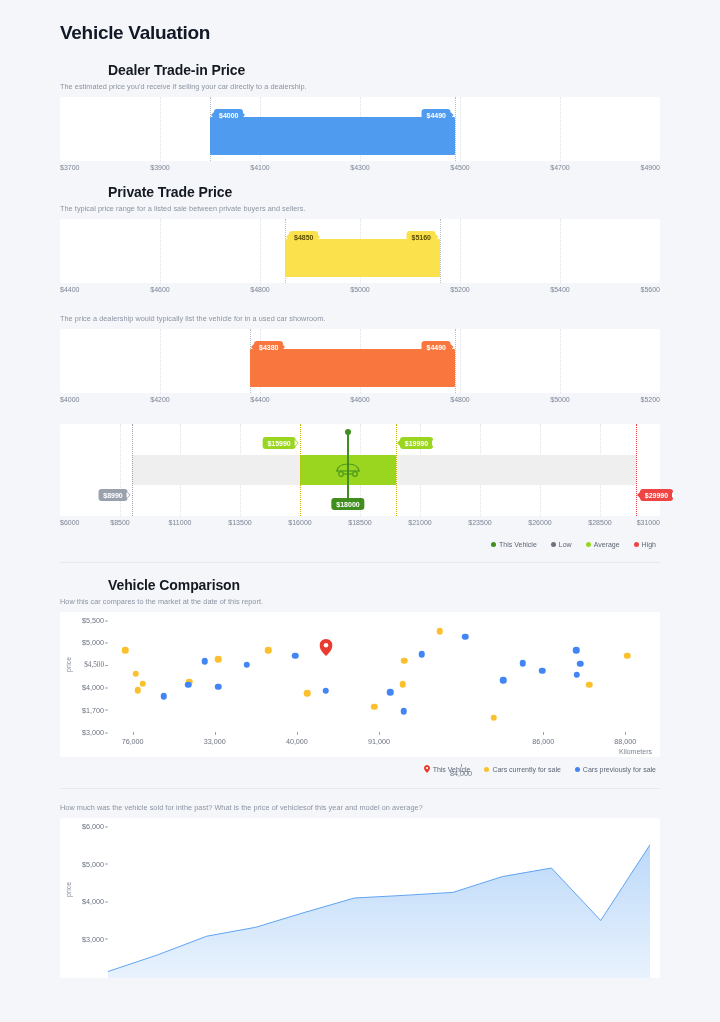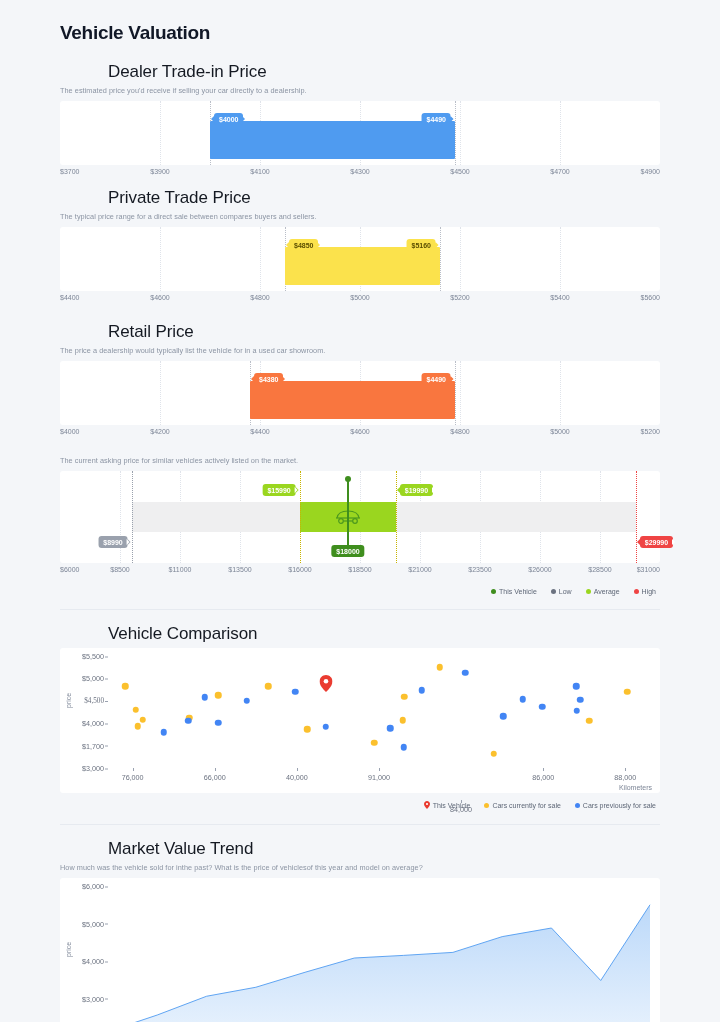--- a/index.html
+++ b/index.html
@@ -10,21 +10,21 @@
     -webkit-font-smoothing: antialiased;
   }
   body { padding: 0 0 0 0; overflow: hidden; }
   .page { width: 720px; min-height: 1022px; padding: 22px 60px 0 60px; }
 
   h1.page-title {
     font-size: 19px; font-weight: bold; color: #111827;
     letter-spacing: -0.3px; margin-bottom: 18px;
   }
   .section { margin-bottom: 6px; }
-  .sec-head { font-size: 17px; font-weight: normal; color: #141922; margin-bottom: 4px; letter-spacing: -0.1px; padding-left: 48px; }
+  .sec-head { font-size: 14px; font-weight: bold; color: #141922; margin-bottom: 4px; letter-spacing: -0.1px; padding-left: 48px; }
   .sec-sub  { font-size: 7.3px; color: #8b94a3; margin-bottom: 6px; letter-spacing: 0.05px; }
 
   
   .card {
     background: #ffffff; border-radius: 3px; position: relative;
     height: 64px; width: 100%;
   }
   .gridline {
     position: absolute; top: 0; bottom: 0; width: 1px;
     border-left: 1px dotted #dfe3ea;
@@ -133,21 +133,21 @@
         <div class="tick" style="left: 33.3333%;">$4100</div>
         <div class="tick" style="left: 50%;">$4300</div>
         <div class="tick" style="left: 66.6667%;">$4500</div>
         <div class="tick" style="left: 83.3333%;">$4700</div>
         <div class="tick last" style="left: 100%;">$4900</div>
       </div>
   </div>
 
   <div class="section" style="">
     <div class="sec-head">Private Trade Price</div>
-    <div class="sec-sub">The typical price range for a direct sale between compares buyers and sellers.</div>
+    <div class="sec-sub">The typical price range for a listed sale between private buyers and sellers.</div>
     <div class="card" id="card-private">
         <div class="gridline" style="left: 16.6667%;"></div>
         <div class="gridline" style="left: 33.3333%;"></div>
         <div class="gridline" style="left: 50%;"></div>
         <div class="gridline" style="left: 66.6667%;"></div>
         <div class="gridline" style="left: 83.3333%;"></div>
         <div class="edge-line" style="left: 37.5%;"></div>
         <div class="edge-line" style="left: 63.3333%;"></div>
         <div class="bar" style="left: 37.5%; width: 25.8333%; background: rgb(251, 226, 76);"></div>
         <div class="tag left" style="background: rgb(251, 226, 76); border-left-color: rgb(251, 226, 76); color: rgb(90, 78, 0); left: 37.5%; top: 12px; margin-left: 4px;">$4850<span style="position: absolute; top: 50%; margin-top: -3px; width: 0px; height: 0px; border-width: 3px; border-style: solid; border-color: transparent rgb(251, 226, 76) transparent transparent; border-image: initial; left: -6px;"></span></div>
@@ -158,21 +158,20 @@
         <div class="tick" style="left: 16.6667%;">$4600</div>
         <div class="tick" style="left: 33.3333%;">$4800</div>
         <div class="tick" style="left: 50%;">$5000</div>
         <div class="tick" style="left: 66.6667%;">$5200</div>
         <div class="tick" style="left: 83.3333%;">$5400</div>
         <div class="tick last" style="left: 100%;">$5600</div>
       </div>
   </div>
 
   <div class="section" style="margin-top:14px">
-    <div class="sec-head">Retail Price</div>
     <div class="sec-sub">The price a dealership would typically list the vehicle for in a used car showroom.</div>
     <div class="card" id="card-retail">
         <div class="gridline" style="left: 16.6667%;"></div>
         <div class="gridline" style="left: 33.3333%;"></div>
         <div class="gridline" style="left: 50%;"></div>
         <div class="gridline" style="left: 66.6667%;"></div>
         <div class="gridline" style="left: 83.3333%;"></div>
         <div class="edge-line" style="left: 31.6667%;"></div>
         <div class="edge-line" style="left: 65.8333%;"></div>
         <div class="bar" style="left: 31.6667%; width: 34.1667%; background: rgb(249, 118, 63);"></div>
@@ -184,21 +183,20 @@
         <div class="tick" style="left: 16.6667%;">$4200</div>
         <div class="tick" style="left: 33.3333%;">$4400</div>
         <div class="tick" style="left: 50%;">$4600</div>
         <div class="tick" style="left: 66.6667%;">$4800</div>
         <div class="tick" style="left: 83.3333%;">$5000</div>
         <div class="tick last" style="left: 100%;">$5200</div>
       </div>
   </div>
 
   <div class="section" style="margin-top:14px">
-    <div class="sec-sub">The current asking price for similar vehicles actively listed on the market.</div>
     <div class="card card-band" id="card-market">
         <div class="gridline" style="left: 10%;"></div>
         <div class="gridline" style="left: 20%;"></div>
         <div class="gridline" style="left: 30%;"></div>
         <div class="gridline" style="left: 40%;"></div>
         <div class="gridline" style="left: 50%;"></div>
         <div class="gridline" style="left: 60%;"></div>
         <div class="gridline" style="left: 70%;"></div>
         <div class="gridline" style="left: 80%;"></div>
         <div class="gridline" style="left: 90%;"></div>
@@ -253,30 +251,31 @@
           <span class="dot" style="background: rgb(239, 68, 68);"></span>
           <span>High</span>
         </div>
       </div>
   </div>
 
   <div class="hr"></div>
 
   <div class="section">
     <div class="sec-head">Vehicle Comparison</div>
+    <div class="sec-sub">How this car compares to the market at the date of this report.</div>
     <div class="chart-card" style="height:145px;padding:8px 10px 0 48px;">
       <div class="chart-wrap" id="scatter-wrap" style="height:112px;position:relative;">
           <div class="ytick" style="top: 100%;">$3,000</div>
           <div class="ytick" style="top: 80%;">$1,700</div>
           <div class="ytick" style="top: 60%;">$4,000</div>
           <div class="ytick" style="top: 40%; font-family: Liberation Serif, serif;">$4,500</div>
           <div class="ytick" style="top: 20%;">$5,000</div>
           <div class="ytick" style="top: 0%;">$5,500</div>
           <div class="xtick" style="left: 4.54545%;">76,000</div>
-          <div class="xtick" style="left: 19.697%;">66,000</div>
+          <div class="xtick" style="left: 19.697%;">33,000</div>
           <div class="xtick" style="left: 34.8485%;">40,000</div>
           <div class="xtick" style="left: 50%;">91,000</div>
           <div class="xtick" style="left: 65.1515%; margin-top: 32px;">84,000</div>
           <div class="xtick" style="left: 80.303%;">86,000</div>
           <div class="xtick" style="left: 95.4545%;">88,000</div>
           <div class="ylab" style="left: -40px;">price</div>
           <div class="pt" style="left: 3.18182%; top: 26.8%; background: rgb(251, 192, 45);"></div>
           <div class="pt" style="left: 5.15152%; top: 48%; background: rgb(251, 192, 45);"></div>
           <div class="pt" style="left: 5.45455%; top: 62.8%; background: rgb(251, 192, 45);"></div>
           <div class="pt" style="left: 6.43939%; top: 56.8%; background: rgb(251, 192, 45);"></div>
@@ -330,21 +329,20 @@
         <div class="li">
           <span class="dot" style="background: rgb(66, 133, 244);"></span>
           <span>Cars previously for sale</span>
         </div>
       </div>
   </div>
 
   <div class="hr"></div>
 
   <div class="section">
-    <div class="sec-head">Market Value Trend</div>
     <div class="sec-sub">How much was the vehicle sold for inthe past? What is the price of vehiclesof this year and model on average?</div>
     <div class="chart-card" style="height:160px;padding:8px 10px 0 48px;overflow:hidden;">
       <div class="chart-wrap" id="trend-wrap" style="height:150px;position:relative;">
           <div class="ytick" style="top: 75%;">$3,000</div>
           <div class="ytick" style="top: 50%;">$4,000</div>
           <div class="ytick" style="top: 25%;">$5,000</div>
           <div class="ytick" style="top: 0%;">$6,000</div>
           <div class="ylab" style="left: -40px;">price</div>
           <svg viewBox="0 0 100 135" preserveAspectRatio="none" width="100%" height="135%" style="position: absolute; inset: 0px; overflow: visible;">
             <defs>

